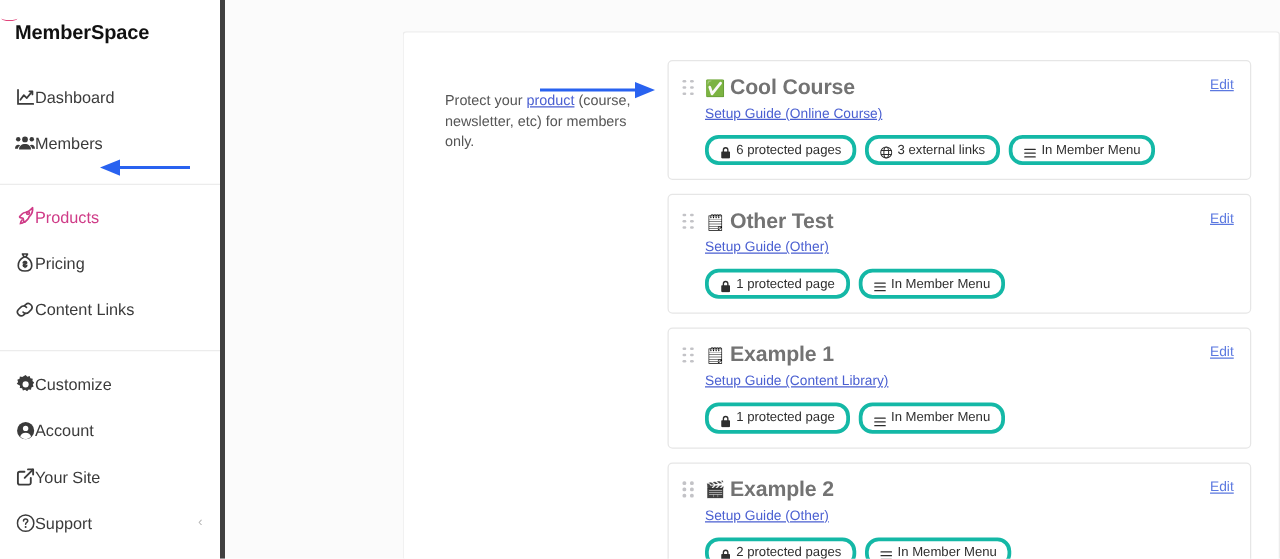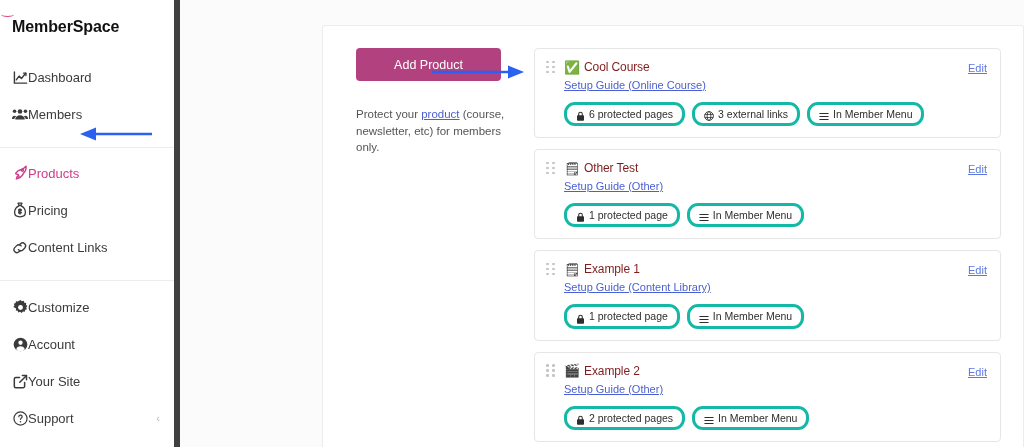--- a/index.html
+++ b/index.html
@@ -6,21 +6,21 @@
   html, body {
     width: 1024px; height: 447px;
     font-family: "Liberation Sans", sans-serif;
     background: #ffffff; overflow: hidden;
   }
   #app { position: relative; width: 1024px; height: 447px; display: flex; background:#fbfbfb; }
 
   
   .sidebar {
     width: 180px; height: 447px; background:#ffffff;
-    border-right: 6px solid #404040;
+    border-right: 4px solid #404040;
     flex: 0 0 180px; position: relative;
   }
   .logo-wrap { padding: 10px 0 0 12px; height: 44px; display:flex; align-items:center; }
   .logo-text {
     font-size: 16px; font-weight: 600; color:#111; letter-spacing: -0.1px;
     position: relative; white-space: nowrap;
   }
   .logo-swoosh {
     position:absolute; left:1px; top:12px; width:13px; height:5px;
     border-bottom: 1.6px solid #e0447a;
@@ -75,21 +75,21 @@
     margin-bottom: 11px; padding: 11px 13px 11px 11px; position:relative;
   }
   .card-head { display:flex; align-items:center; }
   .drag {
     width:10px; height: 14px; display:grid; grid-template-columns: 3px 3px;
     grid-template-rows: repeat(3, 3px); gap: 2px 3px; margin-right: 8px; cursor:grab;
     align-content:center;
   }
   .drag i { width:2.5px; height:2.5px; background:#c3c3c7; border-radius:50%; display:block; }
   .card-emoji { font-size: 13px; margin-right: 5px; line-height: 1; width:15px; display:inline-block;}
-  .card-title { font-size: 12px; font-weight: 400; color:#7f1d1d; letter-spacing:-0.1px; }
+  .card-title { font-size: 17px; font-weight: 700; color:#737373; letter-spacing:-0.1px; }
   .edit-link {
     position:absolute; right: 13px; top: 13px; font-size: 11px;
     color:#5b78e0; text-decoration: underline; cursor:pointer;
   }
   .setup-link {
     display:inline-block; margin: 5px 0 0 18px; font-size: 11px;
     color:#4a5fd1; text-decoration: underline; cursor:pointer;
   }
   .badges { display:flex; gap: 7px; margin: 9px 0 0 18px; flex-wrap: wrap; }
   .badge {
@@ -217,21 +217,20 @@
         </div>
       </nav>
   </aside>
 
   <main class="main">
 
     <section class="panel">
       <div class="panel-inner">
 
         <div class="left-col">
-          <button class="add-btn">Add Product</button>
           <p class="help-text">
             <span>Protect your </span><a href="#">product</a><span> (course, newsletter, etc) for members only.</span>
           </p>
         </div>
 
         <div class="right-col" id="product-list">
             <div class="card"><div class="card-head">
                 <span class="drag">
                   <i></i>
                   <i></i>

